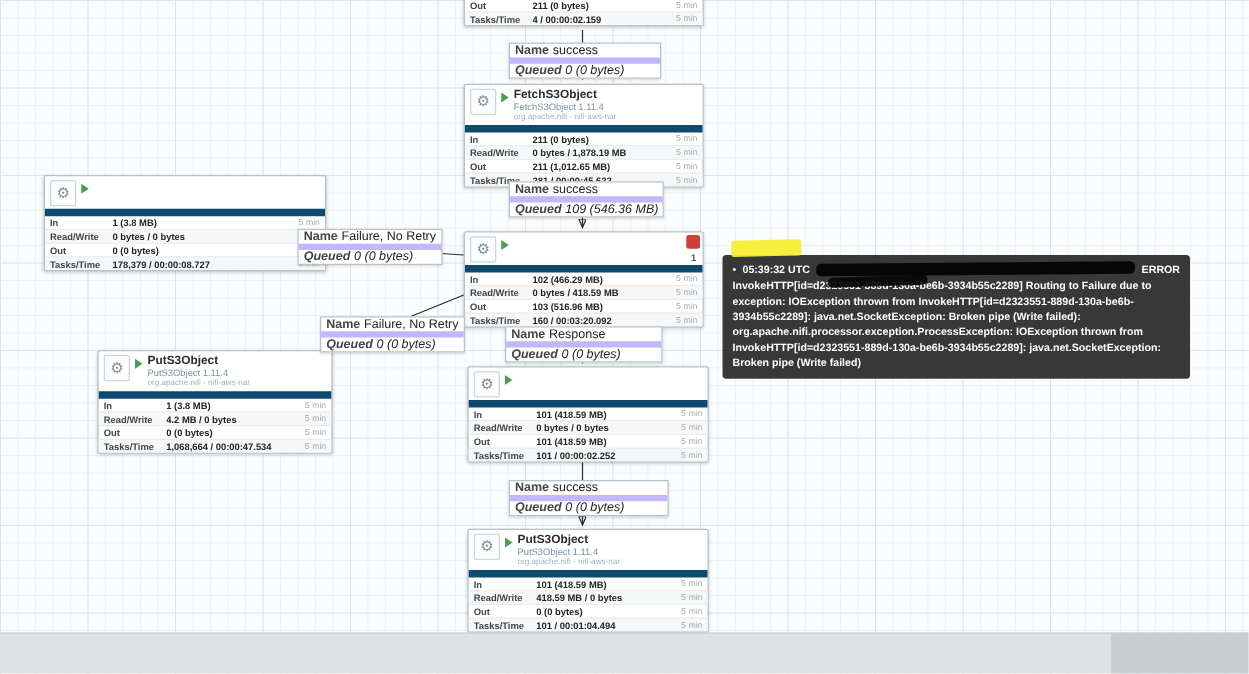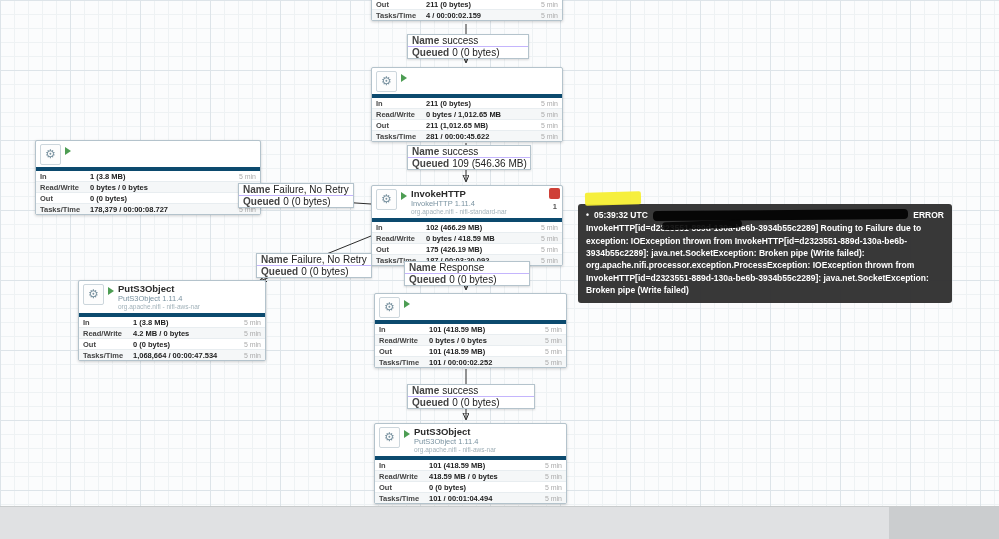--- a/index.html
+++ b/index.html
@@ -29,40 +29,40 @@
   }
   .run-icon {
     flex:0 0 auto; width:0; height:0;
     border-left:6px solid #4d9d53; border-top:4px solid transparent; border-bottom:4px solid transparent;
     margin-top:3px;
   }
   .proc-titles { flex:1; min-width:0; }
   .proc-name  { font-size:9.5px; font-weight:bold; color:#2b2b2b; line-height:10px; white-space:nowrap; }
   .proc-type  { font-size:7.5px; color:#7a93a1; line-height:9px; white-space:nowrap; }
   .proc-bundle{ font-size:6.5px; color:#a2b2ba; line-height:8px; white-space:nowrap; }
-  .stats { border-top:4px solid #0c4a6e; }
+  .stats { border-top:6px solid #0c4a6e; }
   .stat-row { display:flex; align-items:center; padding:0 4px; height:10px; font-size:7.5px; }
   .stat-row:nth-child(even) { background:#f5f7f8; }
   .stat-row + .stat-row { border-top:1px solid #e8edf0; }
   .stat-label { font-weight:bold; color:#444; width:50px; flex:0 0 auto; }
   .stat-value { font-weight:bold; color:#222; flex:1; white-space:nowrap; overflow:hidden; }
   .stat-window{ color:#ababab; font-size:7px; margin-left:4px; flex:0 0 auto; }
 
   .bulletin-badge {
     position:absolute; top:2px; right:2px; width:11px; height:11px;
     background:#cf4037; border-radius:2px;
   }
   .threads { position:absolute; top:16px; right:5px; font-size:7.5px; font-weight:bold; color:#555; }
 
   .conn {
     position:absolute; z-index:3; background:#fff; border:1px solid #b4c3cc;
     box-shadow:0 1px 2px rgba(0,0,0,0.15); font-size:10px;
   }
   .conn-row { display:flex; gap:3px; padding:1px 4px; height:9px; line-height:9px; }
-  .conn-row + .conn-row { border-top:1px solid #c4b5fd; }
+  .conn-row + .conn-row { border-top:5px solid #c4b5fd;font-style:italic; }
   .conn-key { font-weight:bold; color:#444; }
   .conn-val { color:#222; white-space:nowrap; }
 
   .bulletin {
     position:absolute; z-index:6; left:578px; top:204px; width:358px;
     background:rgba(48,48,48,0.96); color:#fff; border-radius:3px;
     padding:5px 8px 7px; font-size:8.5px; font-weight:bold; line-height:1.45;
   }
   .bulletin-head { display:flex; align-items:center; gap:5px; }
   .redaction { background:#060606; border-radius:4px; }
@@ -123,30 +123,35 @@
     <div class="conn-row">
       <span class="conn-key">Queued</span>
       <span class="conn-val">0 (0 bytes)</span>
     </div>
   </div>
 
   <div class="proc" style="left:371px; top:67px; width:190px;">
     <div class="proc-header">
       <span class="proc-icon">⚙</span>
       <span class="run-icon"></span>
+      <div class="proc-titles">
+        <div class="proc-name">FetchS3Object</div>
+        <div class="proc-type">FetchS3Object 1.11.4</div>
+        <div class="proc-bundle">org.apache.nifi - nifi-aws-nar</div>
+      </div>
     </div>
     <div class="stats">
       <div class="stat-row">
         <span class="stat-label">In</span>
         <span class="stat-value">211 (0 bytes)</span>
         <span class="stat-window">5 min</span>
       </div>
       <div class="stat-row">
         <span class="stat-label">Read/Write</span>
-        <span class="stat-value">0 bytes / 1,012.65 MB</span>
+        <span class="stat-value">0 bytes / 1,878.19 MB</span>
         <span class="stat-window">5 min</span>
       </div>
       <div class="stat-row">
         <span class="stat-label">Out</span>
         <span class="stat-value">211 (1,012.65 MB)</span>
         <span class="stat-window">5 min</span>
       </div>
       <div class="stat-row">
         <span class="stat-label">Tasks/Time</span>
         <span class="stat-value">281 / 00:00:45.622</span>
@@ -203,47 +208,42 @@
     <div class="conn-row">
       <span class="conn-key">Queued</span>
       <span class="conn-val">0 (0 bytes)</span>
     </div>
   </div>
 
   <div class="proc" style="left:371px; top:185px; width:190px;">
     <div class="proc-header">
       <span class="proc-icon">⚙</span>
       <span class="run-icon"></span>
-      <div class="proc-titles">
-        <div class="proc-name">InvokeHTTP</div>
-        <div class="proc-type">InvokeHTTP 1.11.4</div>
-        <div class="proc-bundle">org.apache.nifi - nifi-standard-nar</div>
-      </div>
       <span class="bulletin-badge"></span>
       <span class="threads">1</span>
     </div>
     <div class="stats">
       <div class="stat-row">
         <span class="stat-label">In</span>
         <span class="stat-value">102 (466.29 MB)</span>
         <span class="stat-window">5 min</span>
       </div>
       <div class="stat-row">
         <span class="stat-label">Read/Write</span>
         <span class="stat-value">0 bytes / 418.59 MB</span>
         <span class="stat-window">5 min</span>
       </div>
       <div class="stat-row">
         <span class="stat-label">Out</span>
-        <span class="stat-value">175 (426.19 MB)</span>
-        <span class="stat-window">5 min</span>
-      </div>
-      <div class="stat-row">
-        <span class="stat-label">Tasks/Time</span>
-        <span class="stat-value">187 / 00:03:20.092</span>
+        <span class="stat-value">103 (516.96 MB)</span>
+        <span class="stat-window">5 min</span>
+      </div>
+      <div class="stat-row">
+        <span class="stat-label">Tasks/Time</span>
+        <span class="stat-value">160 / 00:03:20.092</span>
         <span class="stat-window">5 min</span>
       </div>
     </div>
   </div>
 
   <div class="conn" style="left:256px; top:253px; width:114px;">
     <div class="conn-row">
       <span class="conn-key">Name</span>
       <span class="conn-val">Failure, No Retry</span>
     </div>

